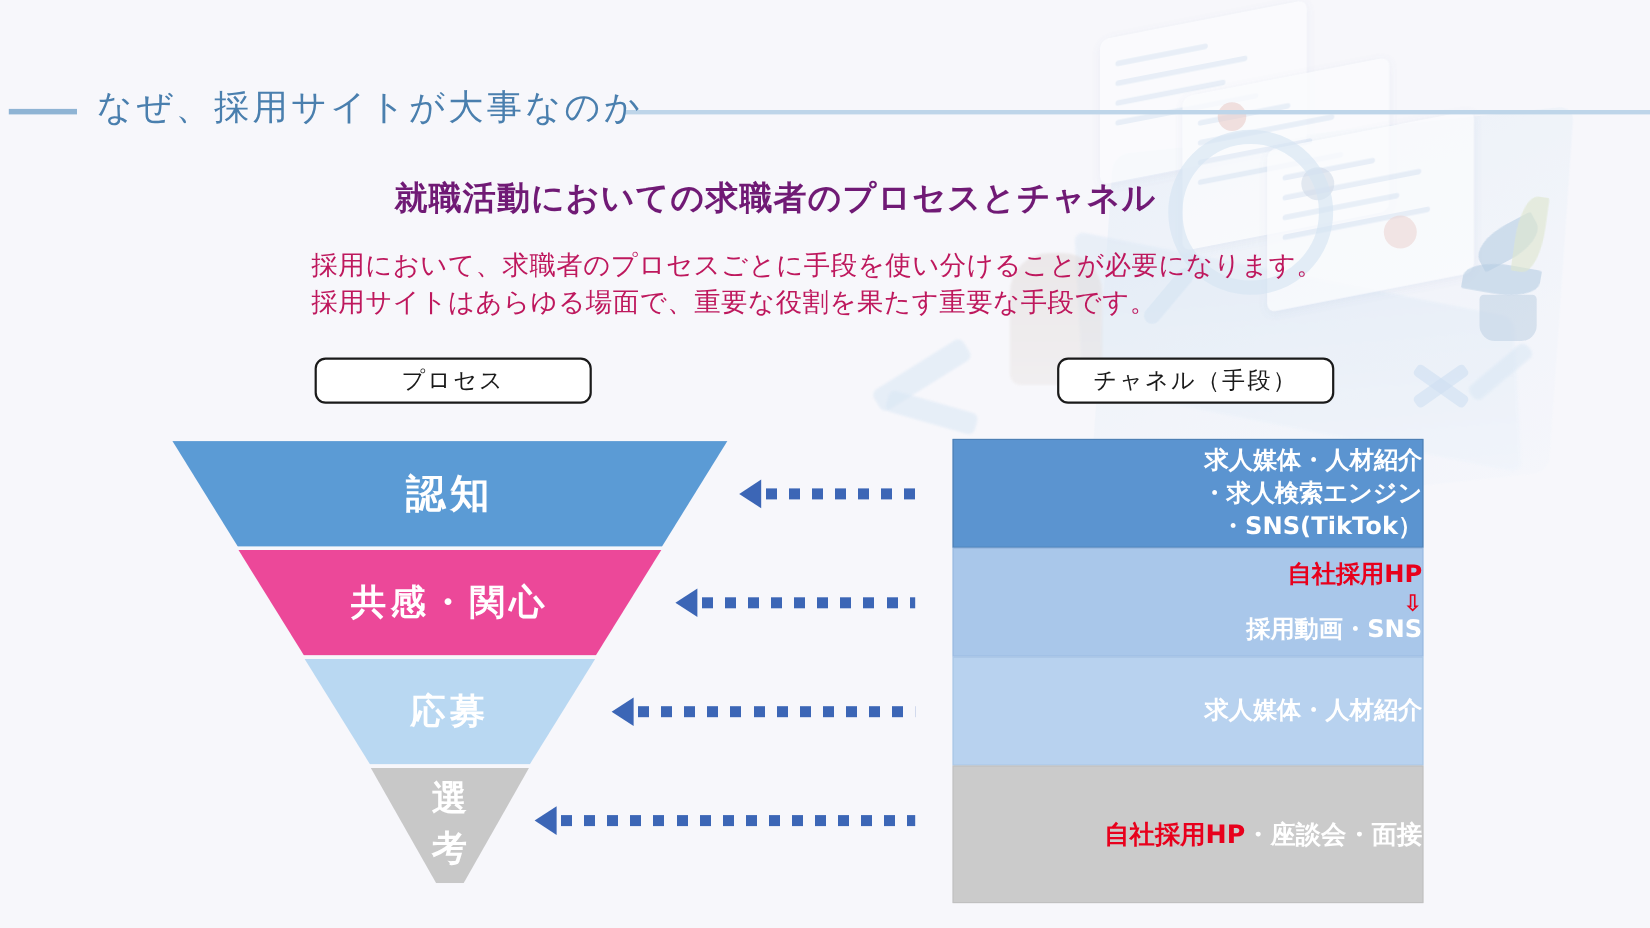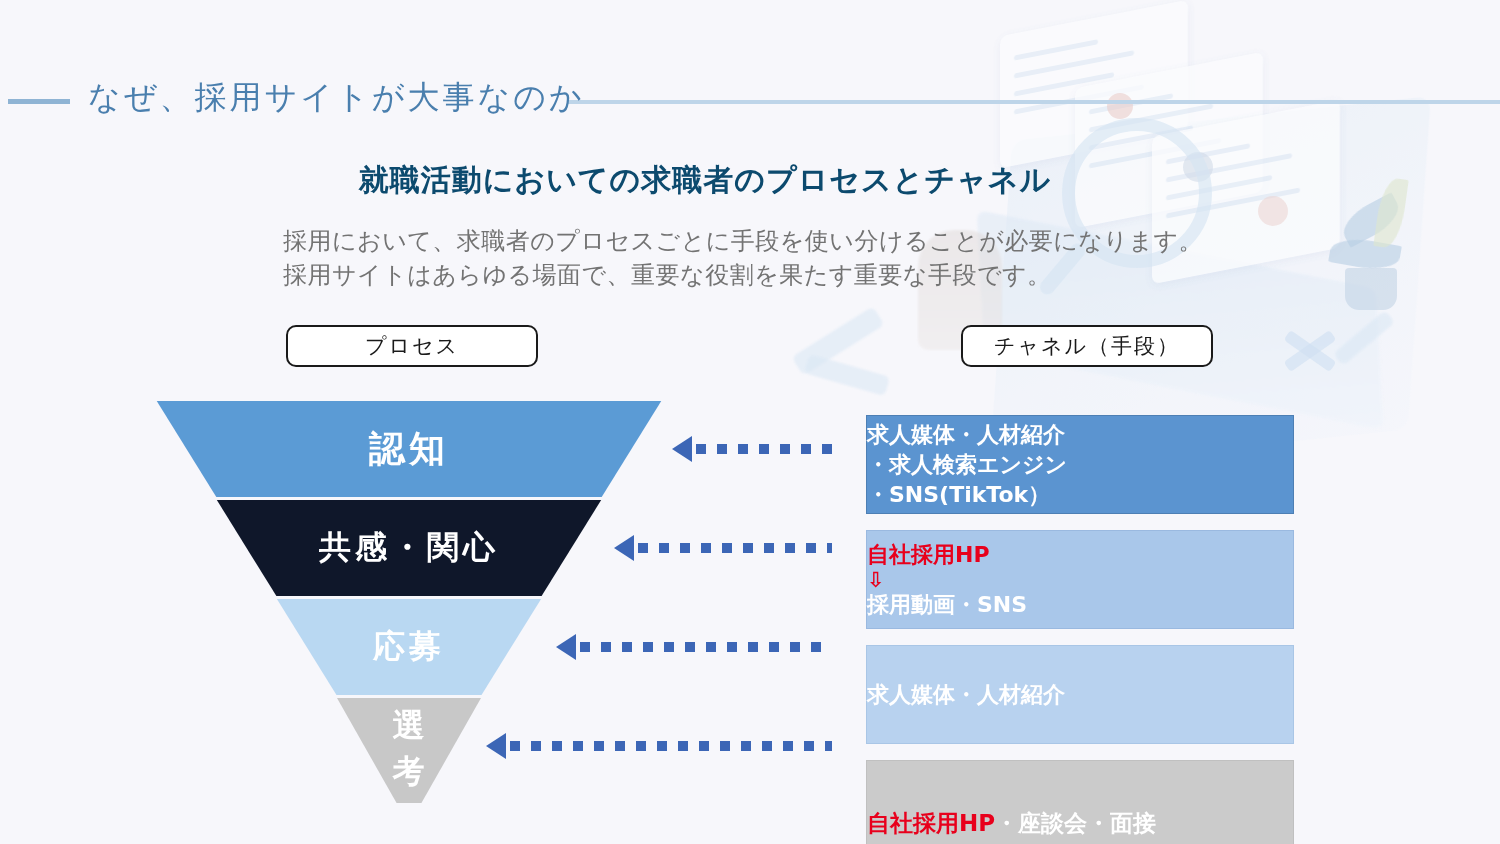--- a/index.html
+++ b/index.html
@@ -176,31 +176,31 @@
 
   
   #main-title {
     position: absolute;
     left: 0;
     top: 160px;
     width: 1410px;
     text-align: center;
     font-size: 30px;
     font-weight: bold;
-    color: #0c4a6e;
+    color: #701a75;
     letter-spacing: 1px;
     font-family: "DejaVu Sans", sans-serif;
   }
   #lead-text {
     position: absolute;
     left: 283px;
     top: 224px;
     font-size: 24px;
     line-height: 34px;
-    color: #737373;
+    color: #be185d;
     letter-spacing: 0.5px;
     font-family: "DejaVu Serif", serif;
     white-space: pre-line;
   }
 
   
   .pill {
     position: absolute;
     box-sizing: border-box;
     background: #ffffff;
@@ -236,21 +236,21 @@
     font-weight: bold;
     font-family: "DejaVu Sans", sans-serif;
     text-align: right;
   }
   #band-0 {
     top: 3px; height: 96px; background: #5b9bd5;
     clip-path: polygon(1.3% 0%, 98.7% 0%, 87.2% 100%, 12.8% 100%);
     font-size: 36px; letter-spacing: 4px;
   }
   #band-1 {
-    top: 102px; height: 96px; background: #0f172a;
+    top: 102px; height: 96px; background: #ec4899;
     clip-path: polygon(12.9% 0%, 87.1% 0%, 75.6% 100%, 24.4% 100%);
     font-size: 32px; letter-spacing: 4px;
   }
   #band-2 {
     top: 201px; height: 96px; background: #b9d8f2;
     clip-path: polygon(24.5% 0%, 75.5% 0%, 64% 100%, 36% 100%);
     font-size: 32px; letter-spacing: 4px;
   }
   #band-3 {
     top: 300px; height: 105px; background: #c8c8c8;
@@ -296,27 +296,26 @@
     position: absolute;
     left: 866px;
     top: 399px;
     width: 428px;
   }
   .channel-box {
     box-sizing: border-box;
     width: 428px;
     display: flex;
     flex-direction: column;
-    align-items: flex-start;
+    align-items: flex-end;
     justify-content: center;
     text-align: center;
     font-family: "DejaVu Sans", sans-serif;
     color: #ffffff;
     font-weight: bold;
-    margin-top: 16px;
   }
   #chan-0 {
     height: 99px;
     background: #5b94d0;
     border: 1px solid #4d7fb4;
     font-size: 22px;
     line-height: 30px;
   }
   #chan-1 {
     height: 99px;

